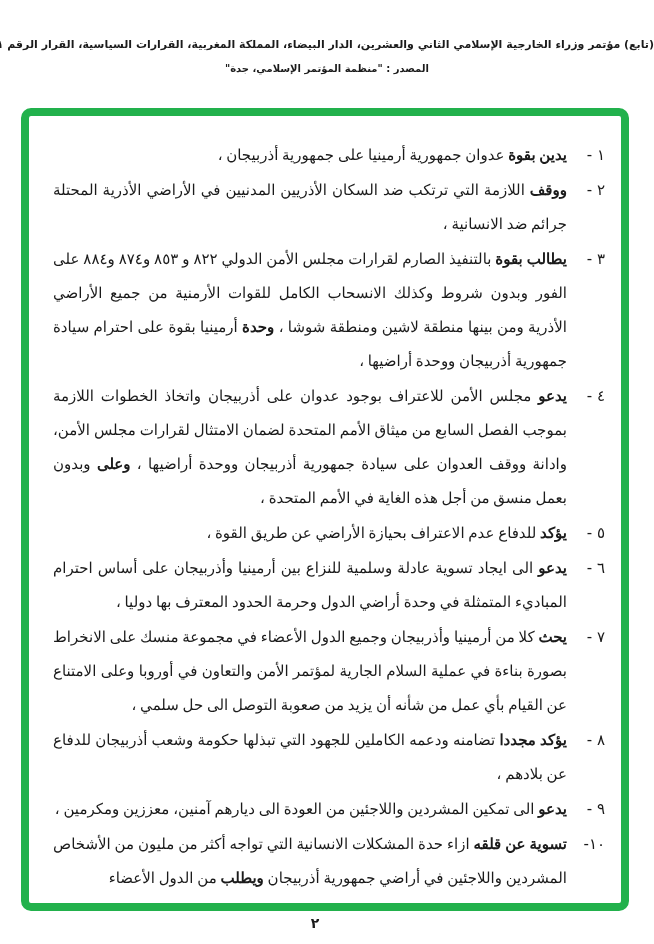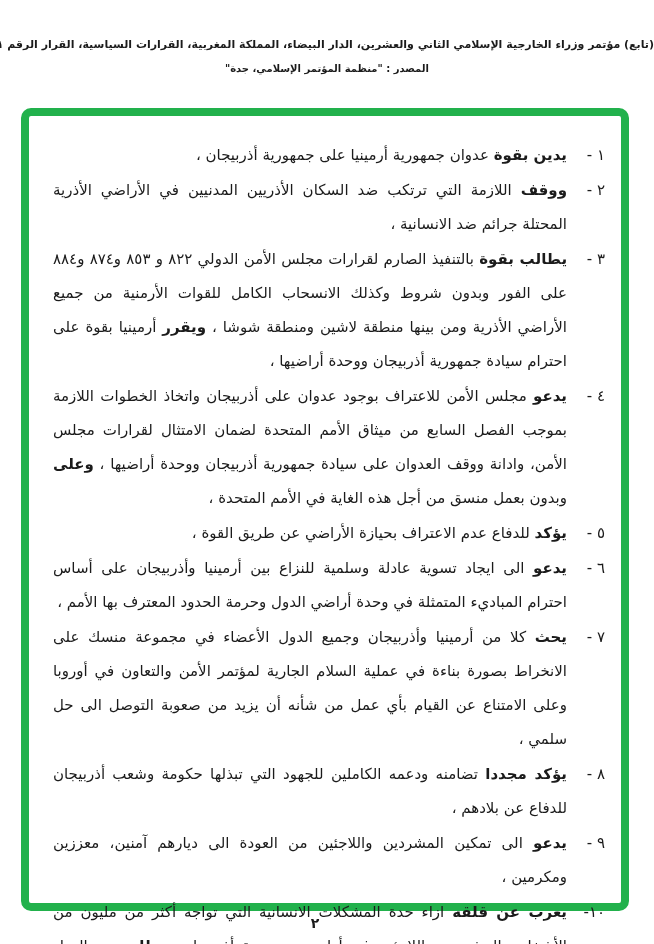--- a/index.html
+++ b/index.html
@@ -56,20 +56,21 @@
   }
   .num{
     flex:0 0 38px;
     white-space:nowrap;
     text-align:right;
   }
   .txt{
     flex:1 1 auto;
     text-align:justify;
     text-align-last:right;
+    font-family:Liberation Serif, serif;
   }
   .b{font-weight:bold;}
   .page-number{
     position:absolute;
     top:915px;
     left:0;right:24px;
     text-align:center;
     font-size:14px;
     font-weight:bold;
   }
@@ -89,48 +90,48 @@
         <li>
           <span class="num">١ -</span>
           <span class="txt"><span class="b">يدين بقوة</span><span> عدوان جمهورية أرمينيا على جمهورية أذربيجان ،</span></span>
         </li>
         <li>
           <span class="num">٢ -</span>
           <span class="txt"><span class="b">ووقف</span><span> اللازمة التي ترتكب ضد السكان الأذريين المدنيين في الأراضي الأذرية المحتلة جرائم ضد الانسانية ،</span></span>
         </li>
         <li>
           <span class="num">٣ -</span>
-          <span class="txt"><span class="b">يطالب بقوة</span><span> بالتنفيذ الصارم لقرارات مجلس الأمن الدولي ٨٢٢ و ٨٥٣ و٨٧٤ و٨٨٤ على الفور وبدون شروط وكذلك الانسحاب الكامل للقوات الأرمنية من جميع الأراضي الأذرية ومن بينها منطقة لاشين ومنطقة شوشا ، </span><span class="b">ويقرر</span><span> أرمينيا بقوة على احترام سيادة جمهورية أذربيجان ووحدة أراضيها ،</span></span>
+          <span class="txt"><span class="b">يطالب بقوة</span><span> بالتنفيذ الصارم لقرارات مجلس الأمن الدولي ٨٢٢ و ٨٥٣ و٨٧٤ و٨٨٤ على الفور وبدون شروط وكذلك الانسحاب الكامل للقوات الأرمنية من جميع الأراضي الأذرية ومن بينها منطقة لاشين ومنطقة شوشا ، </span><span class="b">وحدة</span><span> أرمينيا بقوة على احترام سيادة جمهورية أذربيجان ووحدة أراضيها ،</span></span>
         </li>
         <li>
           <span class="num">٤ -</span>
           <span class="txt"><span class="b">يدعو</span><span> مجلس الأمن للاعتراف بوجود عدوان على أذربيجان واتخاذ الخطوات اللازمة بموجب الفصل السابع من ميثاق الأمم المتحدة لضمان الامتثال لقرارات مجلس الأمن، وادانة ووقف العدوان على سيادة جمهورية أذربيجان ووحدة أراضيها ، </span><span class="b">وعلى</span><span> وبدون بعمل منسق من أجل هذه الغاية في الأمم المتحدة ،</span></span>
         </li>
         <li>
           <span class="num">٥ -</span>
           <span class="txt"><span class="b">يؤكد</span><span> للدفاع عدم الاعتراف بحيازة الأراضي عن طريق القوة ،</span></span>
         </li>
         <li>
           <span class="num">٦ -</span>
-          <span class="txt"><span class="b">يدعو</span><span> الى ايجاد تسوية عادلة وسلمية للنزاع بين أرمينيا وأذربيجان على أساس احترام المباديء المتمثلة في وحدة أراضي الدول وحرمة الحدود المعترف بها الأمم ،</span></span>
+          <span class="txt"><span class="b">يدعو</span><span> الى ايجاد تسوية عادلة وسلمية للنزاع بين أرمينيا وأذربيجان على أساس احترام المباديء المتمثلة في وحدة أراضي الدول وحرمة الحدود المعترف بها دوليا ،</span></span>
         </li>
         <li>
           <span class="num">٧ -</span>
           <span class="txt"><span class="b">يحث</span><span> كلا من أرمينيا وأذربيجان وجميع الدول الأعضاء في مجموعة منسك على الانخراط بصورة بناءة في عملية السلام الجارية لمؤتمر الأمن والتعاون في أوروبا وعلى الامتناع عن القيام بأي عمل من شأنه أن يزيد من صعوبة التوصل الى حل سلمي ،</span></span>
         </li>
         <li>
           <span class="num">٨ -</span>
           <span class="txt"><span class="b">يؤكد مجددا</span><span> تضامنه ودعمه الكاملين للجهود التي تبذلها حكومة وشعب أذربيجان للدفاع عن بلادهم ،</span></span>
         </li>
         <li>
           <span class="num">٩ -</span>
           <span class="txt"><span class="b">يدعو</span><span> الى تمكين المشردين واللاجئين من العودة الى ديارهم آمنين، معززين ومكرمين ،</span></span>
         </li>
         <li>
           <span class="num">١٠-</span>
-          <span class="txt"><span class="b">يعرب عن قلقه</span><span> ازاء حدة المشكلات الانسانية التي تواجه أكثر من مليون من الأشخاص المشردين واللاجئين في أراضي جمهورية أذربيجان </span><span class="b">ويطلب</span><span> من الدول الأعضاء</span></span>
+          <span class="txt"><span class="b">تسوية عن قلقه</span><span> ازاء حدة المشكلات الانسانية التي تواجه أكثر من مليون من الأشخاص المشردين واللاجئين في أراضي جمهورية أذربيجان </span><span class="b">ويطلب</span><span> من الدول الأعضاء</span></span>
         </li>
       </ol>
   </div>
 
   <div class="page-number">٢</div>
 
 </div>
 
 </body></html>

